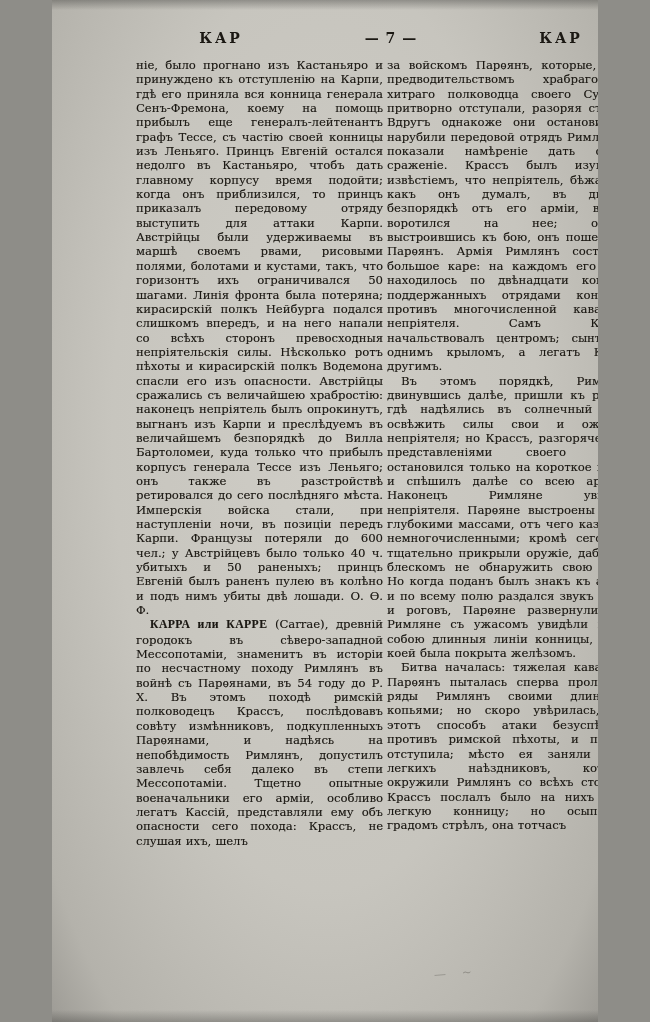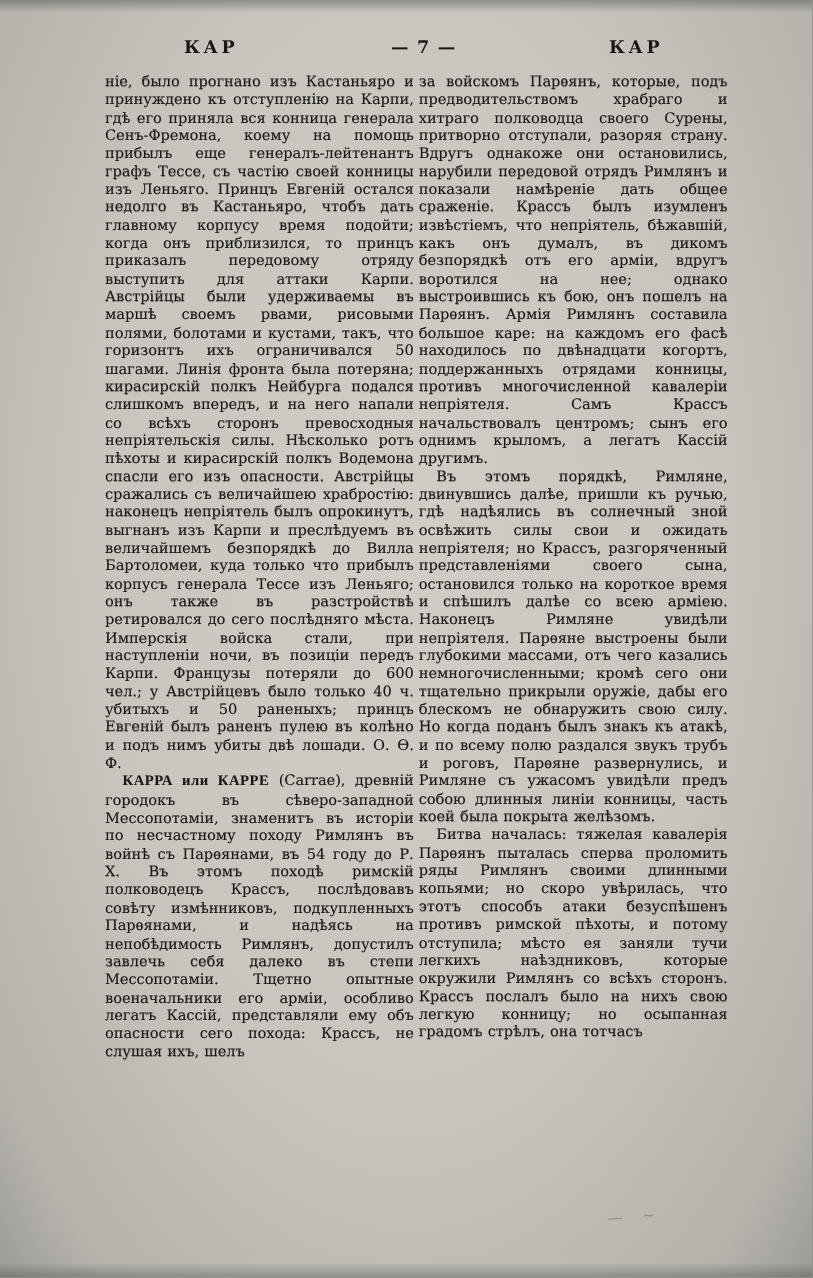--- a/index.html
+++ b/index.html
@@ -2,21 +2,21 @@
 <html><head>
 <meta charset="utf-8">
 <style>
   html, body {
     margin: 0;
     padding: 0;
     background: #8e8d88;
   }
   .scan-page {
     position: relative;
-    width: 650px;
+    width: 546px;
     height: 1022px;
     margin: 0 auto;
     background:
       radial-gradient(ellipse at 50% 42%, #cfcdc6 0%, #c7c5be 55%, #b4b2ab 88%, #9d9b95 100%);
     overflow: hidden;
     font-family: "DejaVu Serif", "Liberation Serif", serif;
     color: #1b1813;
   }
   .page-inner {
     position: absolute;

